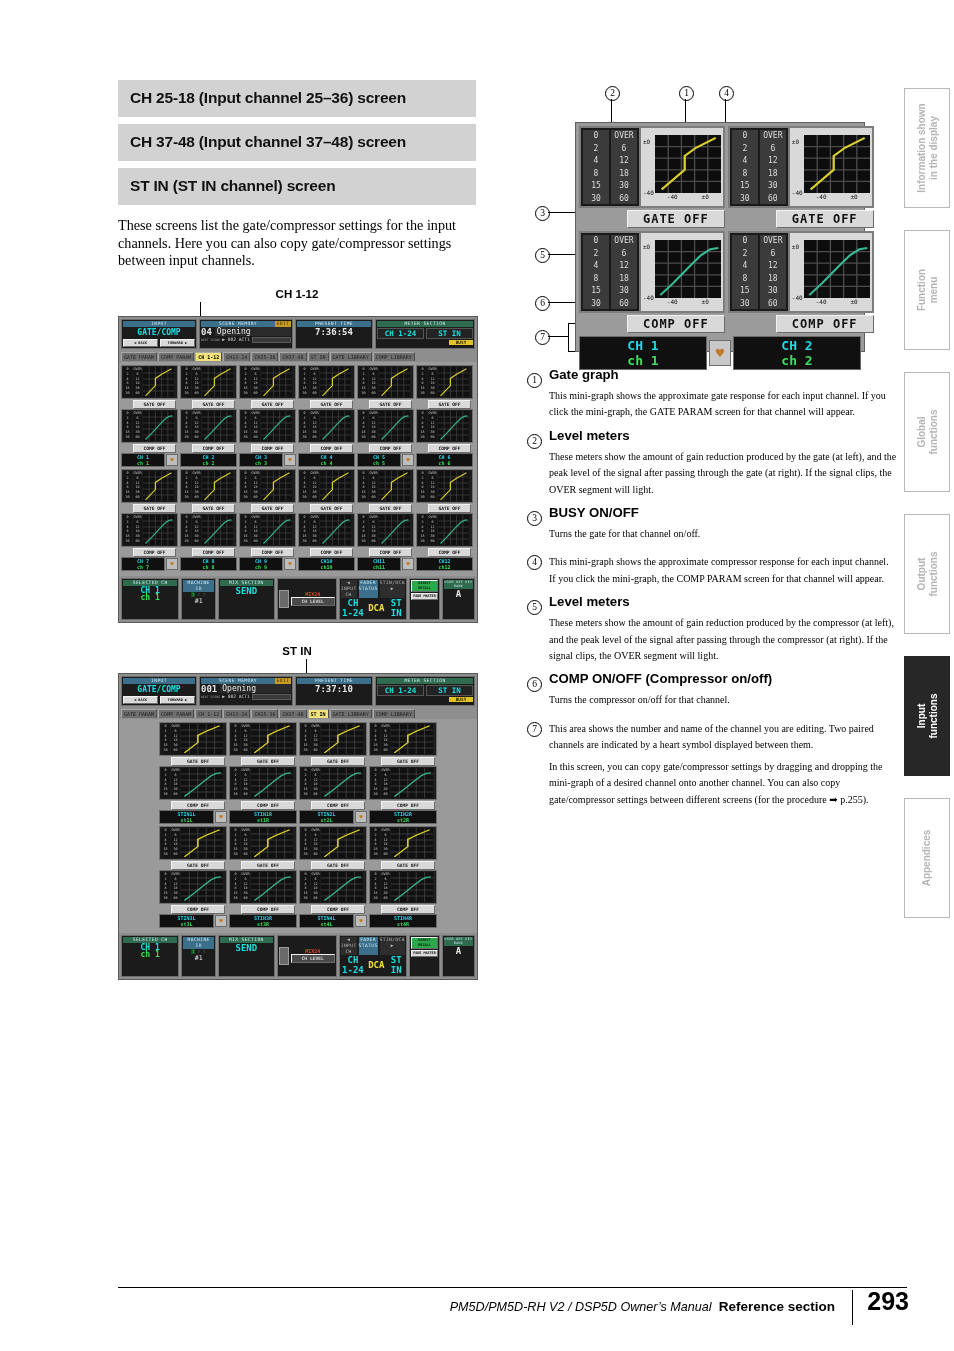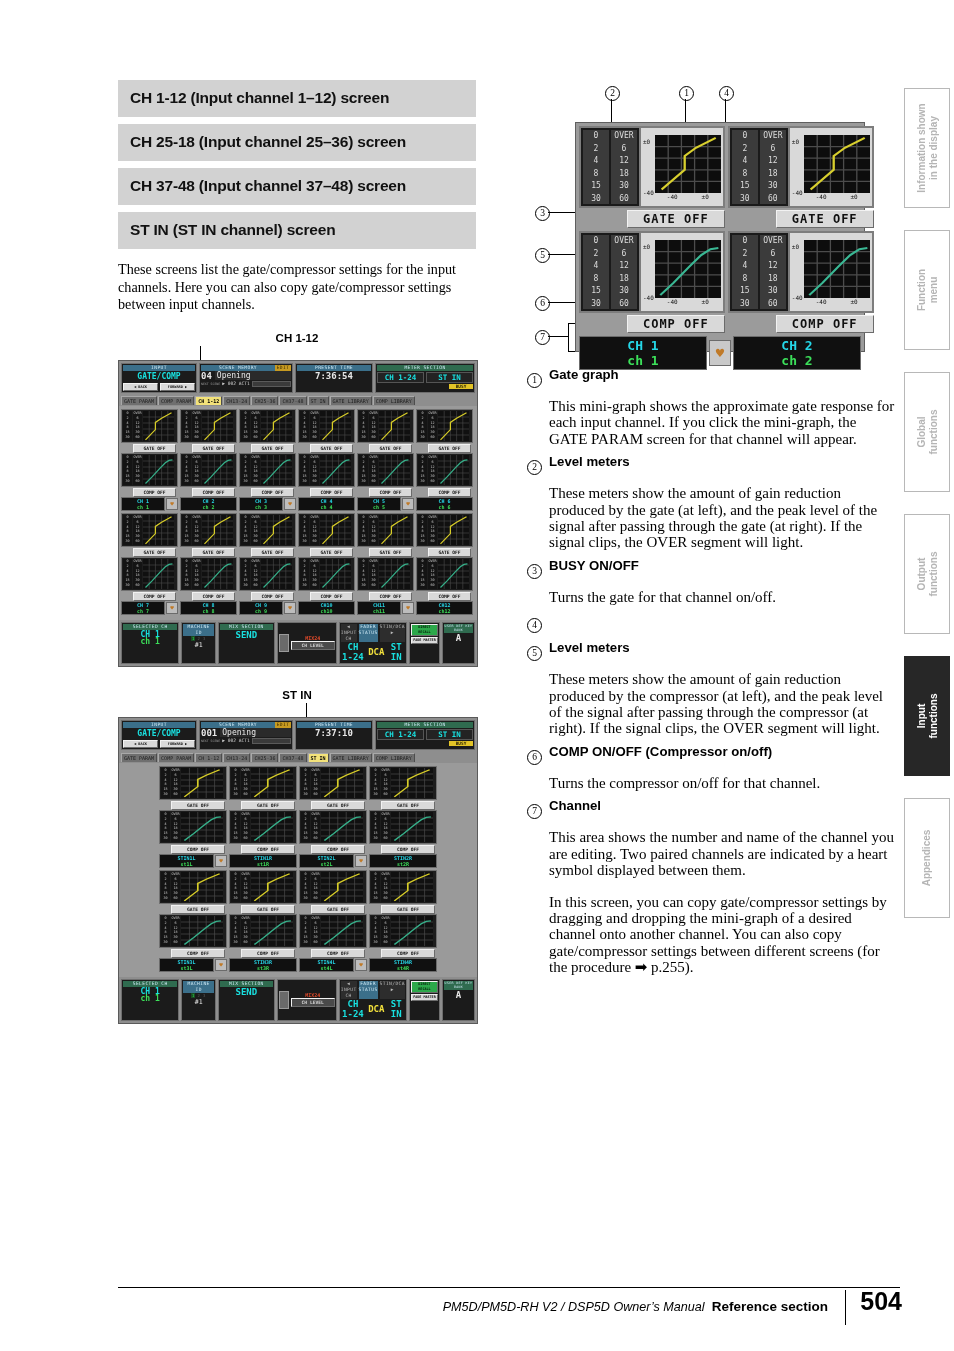--- a/index.html
+++ b/index.html
@@ -82,21 +82,21 @@
     border-radius:50%;font-size:9.5px;line-height:12px;text-align:center;
     font-family:"Liberation Serif",serif;
   }
   .item{display:flex;margin-top:7px;}
   .item .num{width:22px;flex:none;padding-top:2px;}
   .item .bodywrap{flex:1;}
   .item h4{
     margin:0;font-family:"Liberation Sans",sans-serif;font-weight:bold;
     font-size:13.2px;line-height:16px;
   }
-  .item p{margin:15px 0 0 0;font-size:15px;line-height:16.4px;}
+  .item p{margin:5px 0 0 0;font-size:10px;line-height:16.4px;}
 
   
   #diagram{position:relative;width:370px;height:280px;}
   .dg-circ{
     position:absolute;width:13px;height:13px;border:1px solid #000;border-radius:50%;
     font-size:9.5px;line-height:12px;text-align:center;background:#fff;
   }
   .dg-line{position:absolute;background:#000;}
 
   
@@ -110,40 +110,39 @@
     transform:translate(-50%,-50%) rotate(-90deg);
     white-space:nowrap;font-family:"Liberation Sans",sans-serif;
     font-weight:bold;font-size:10px;line-height:11.5px;color:#b5b5b5;
     text-align:center;
   }
   .stab.active{background:#272727;border-color:#272727;}
   .stab.active .lbl{color:#fff;}
 
   
   #footer{
-    position:absolute;left:0;right:8px;bottom:24px;height:40px;
+    position:absolute;left:0;right:1px;bottom:24px;height:40px;
   }
   #footer .rule{position:absolute;left:118px;right:46px;top:0;height:1px;background:#000;}
   #foot-txt{
     position:absolute;right:118px;top:10px;text-align:right;white-space:nowrap;
     font-family:"Liberation Sans",sans-serif;
   }
   #foot-manual{font-style:italic;font-size:12.6px;}
   #foot-section{font-weight:bold;font-size:13.5px;margin-left:7px;}
   #foot-pageno{
     position:absolute;right:44px;top:0px;font-family:"Liberation Sans",sans-serif;
     font-weight:bold;font-size:25px;
   }
   #foot-div{position:absolute;right:100px;top:3px;width:1px;height:35px;background:#000;}
 </style>
 </head>
 <body>
 
 <div id="left-col">
-  <div class="head-box">CH 1-12 (Input channel 1–12) screen</div>
   <div class="head-box">CH 25-18 (Input channel 25–36) screen</div>
   <div class="head-box">CH 37-48 (Input channel 37–48) screen</div>
   <div class="head-box">ST IN (ST IN channel) screen</div>
 
   <p class="intro">These screens list the gate/compressor settings for the input channels. Here you can also copy gate/compressor settings between input channels.</p>
 
   <div style="margin-top:18px;">
     <div class="shot-caption">CH 1-12</div>
     <div class="leader" style="height:14px;margin-left:82px;"></div>
   </div>
@@ -2029,40 +2028,40 @@
       <div class="item">
         <div class="num"><span class="callout-num">3</span></div>
         <div class="bodywrap">
           <h4>BUSY ON/OFF</h4>
           <p>Turns the gate for that channel on/off.</p>
         </div>
       </div>
       <div class="item">
         <div class="num"><span class="callout-num">4</span></div>
         <div class="bodywrap">
+          <p>This mini-graph shows the approximate compressor response for each input channel. If you click the mini-graph, the COMP PARAM screen for that channel will appear.</p>
         </div>
       </div>
       <div class="item">
         <div class="num"><span class="callout-num">5</span></div>
         <div class="bodywrap">
           <h4>Level meters</h4>
           <p>These meters show the amount of gain reduction produced by the compressor (at left), and the peak level of the signal after passing through the compressor (at right). If the signal clips, the OVER segment will light.</p>
         </div>
       </div>
       <div class="item">
         <div class="num"><span class="callout-num">6</span></div>
         <div class="bodywrap">
           <h4>COMP ON/OFF (Compressor on/off)</h4>
           <p>Turns the compressor on/off for that channel.</p>
         </div>
       </div>
       <div class="item">
         <div class="num"><span class="callout-num">7</span></div>
         <div class="bodywrap">
-          <h4>Channel</h4>
           <p>This area shows the number and name of the channel you are editing. Two paired channels are indicated by a heart symbol displayed between them.</p>
           <p>In this screen, you can copy gate/compressor settings by dragging and dropping the mini-graph of a desired channel onto another channel. You can also copy gate/compressor settings between different screens (for the procedure ➡ p.255).</p>
         </div>
       </div>
     </div>
 </div>
 
 <div id="side-tabs">
     <div class="stab">
       <div class="lbl">
@@ -2100,14 +2099,14 @@
       </div>
     </div>
   </div>
 
 <div id="footer">
   <div class="rule"></div>
   <div id="foot-txt">
     <span id="foot-manual">PM5D/PM5D-RH V2 / DSP5D Owner’s Manual</span><span id="foot-section">Reference section</span>
   </div>
   <div id="foot-div"></div>
-  <div id="foot-pageno">504</div>
+  <div id="foot-pageno">293</div>
 </div>
 
 </body></html>

